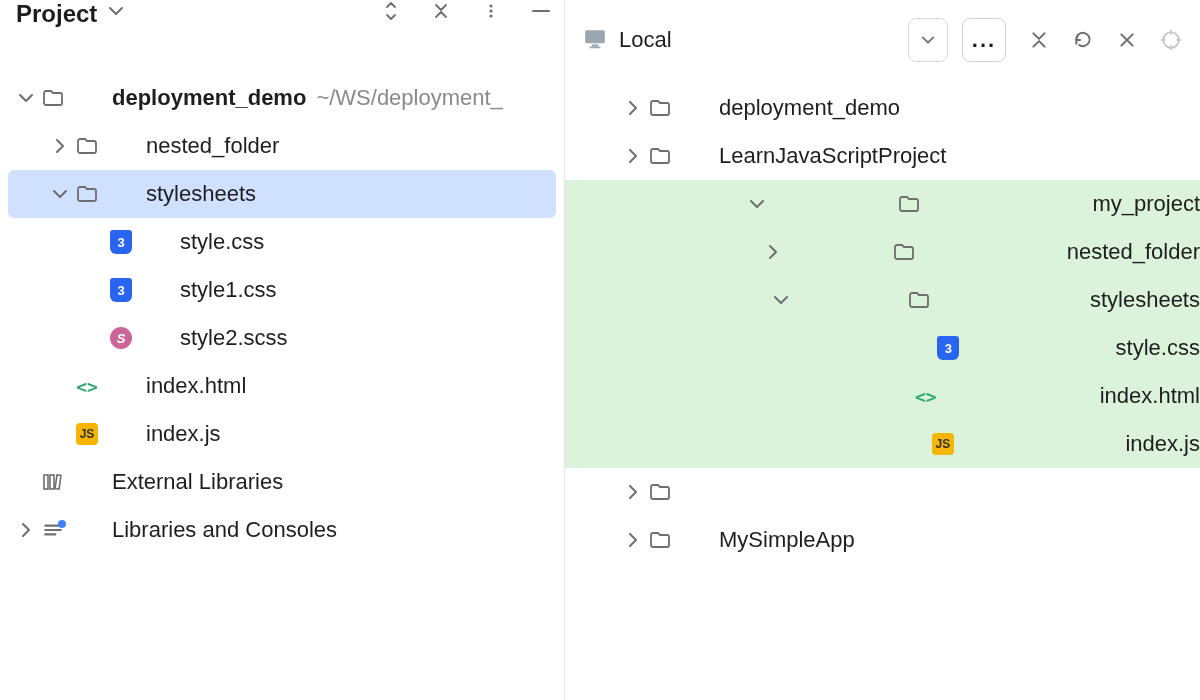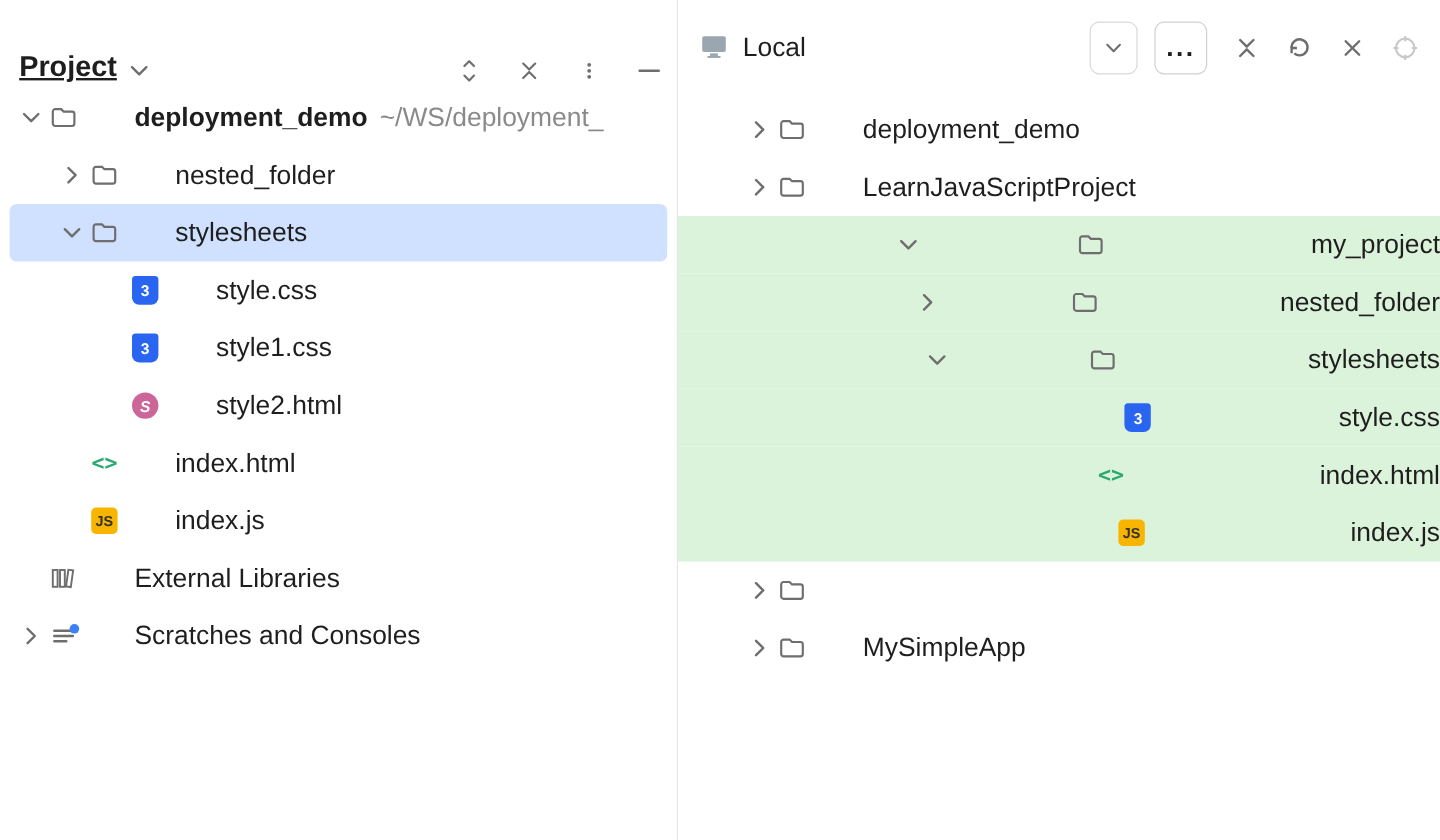--- a/index.html
+++ b/index.html
@@ -2,21 +2,21 @@
 <html><head>
 <meta charset="utf-8">
 <style>
   * { box-sizing: border-box; margin: 0; padding: 0; }
   html, body { width: 1200px; height: 700px; font-family: -apple-system, "Segoe UI", sans-serif; font-size: 22px; color: #1e1e1e; background: #fff; overflow: hidden; }
   .root { display: flex; width: 1200px; height: 700px; }
   .panel { display: flex; flex-direction: column; }
   .panel.left { width: 565px; border-right: 1px solid #e6e6e6; }
   .panel.right { flex: 1; }
   
-  .panel-header { height: 70px; display: flex; align-items: flex-end; padding: 0 12px 0 16px; text-decoration: underline; }
+  .panel-header { height: 70px; display: flex; align-items: flex-start; padding: 0 12px 0 16px; }
   .panel-title { font-weight: 700; font-size: 24px; }
   .header-icons { margin-left: auto; display: flex; gap: 28px; align-items: center; color: #6e6e6e; }
   .ico { width: 22px; height: 22px; display: inline-flex; align-items: center; justify-content: center; }
   .chev-down svg { width: 16px; height: 16px; }
   
   .tree { padding-top: 4px; }
   .row { display: flex; align-items: center; height: 48px; white-space: nowrap; overflow: hidden; }
   .row .indent { display: inline-block; flex-shrink: 0; }
   .arrow { width: 28px; height: 28px; display: inline-flex; align-items: center; justify-content: center; color: #6e6e6e; flex-shrink: 0; }
   .arrow.blank { visibility: hidden; }
@@ -206,21 +206,21 @@
           </span>
         <span class="label">style1.css</span>
       </div>
 
       <div class="row">
         <span class="indent" style="width:80px"></span>
         <span class="arrow blank"></span>
         <span class="ficon">
             <span class="scss-badge">S</span>
           </span>
-        <span class="label">style2.html</span>
+        <span class="label">style2.scss</span>
       </div>
 
       <div class="row">
         <span class="indent" style="width:46px"></span>
         <span class="arrow blank"></span>
         <span class="ficon">
             <span class="html-badge">&lt;&gt;</span>
           </span>
         <span class="label">index.html</span>
       </div>
@@ -251,21 +251,21 @@
             <svg viewBox="0 0 16 16" width="16" height="16">
               <use href="#chev-right"></use>
             </svg>
           </span>
         <span class="ficon scratch-icon" style="color:#6e6e6e;position:relative">
             <svg viewBox="0 0 20 20">
               <use href="#scratch"></use>
             </svg>
             <span class="blue-dot"></span>
           </span>
-        <span class="label">Scratches and Consoles</span>
+        <span class="label">Libraries and Consoles</span>
       </div>
     </div>
   </div>
 
   <div class="panel right">
 
     <div class="remote-toolbar">
       <div class="combo">
         <span class="combo-icon monitor-icon"><svg viewBox="0 0 22 22">
               <use href="#monitor"></use>

